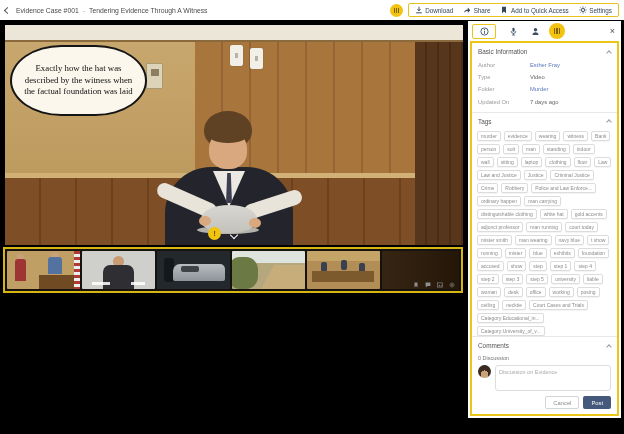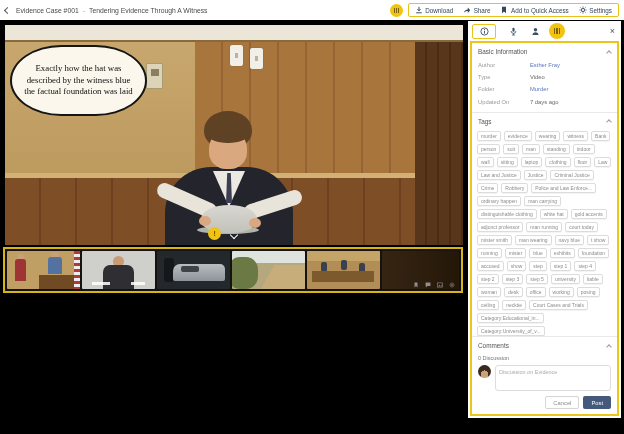--- a/index.html
+++ b/index.html
@@ -216,21 +216,21 @@
     <div class="tie"></div>
     <div class="hair"></div>
     <div class="head"></div>
     <div class="fringe"></div>
     <div class="arm-l"></div>
     <div class="arm-r"></div>
     <div class="hat-brim"></div>
     <div class="hat"></div>
     <div class="hand hand-l"></div>
     <div class="hand hand-r"></div>
-    <div class="bubble">Exactly how the hat was described by the witness blue the factual foundation was laid</div>
+    <div class="bubble">Exactly how the hat was described by the witness when the factual foundation was laid</div>
     <div class="alert-marker">!</div>
     <div class="collapse-chev"></div>
   </div>
 
   <div class="filmstrip">
     <div class="thumb t1">
       <div class="h1"></div>
       <div class="f1"></div>
       <div class="bench"></div>
       <div class="h2"></div>

